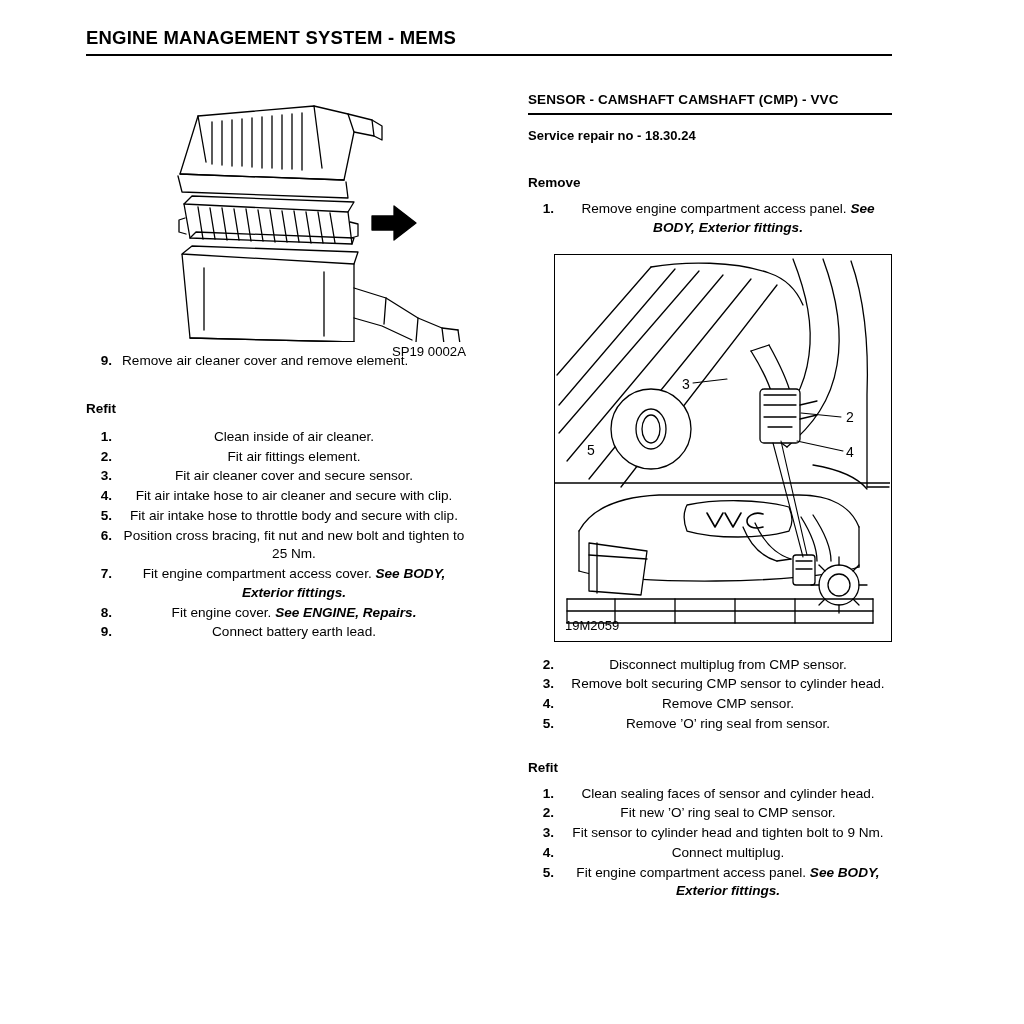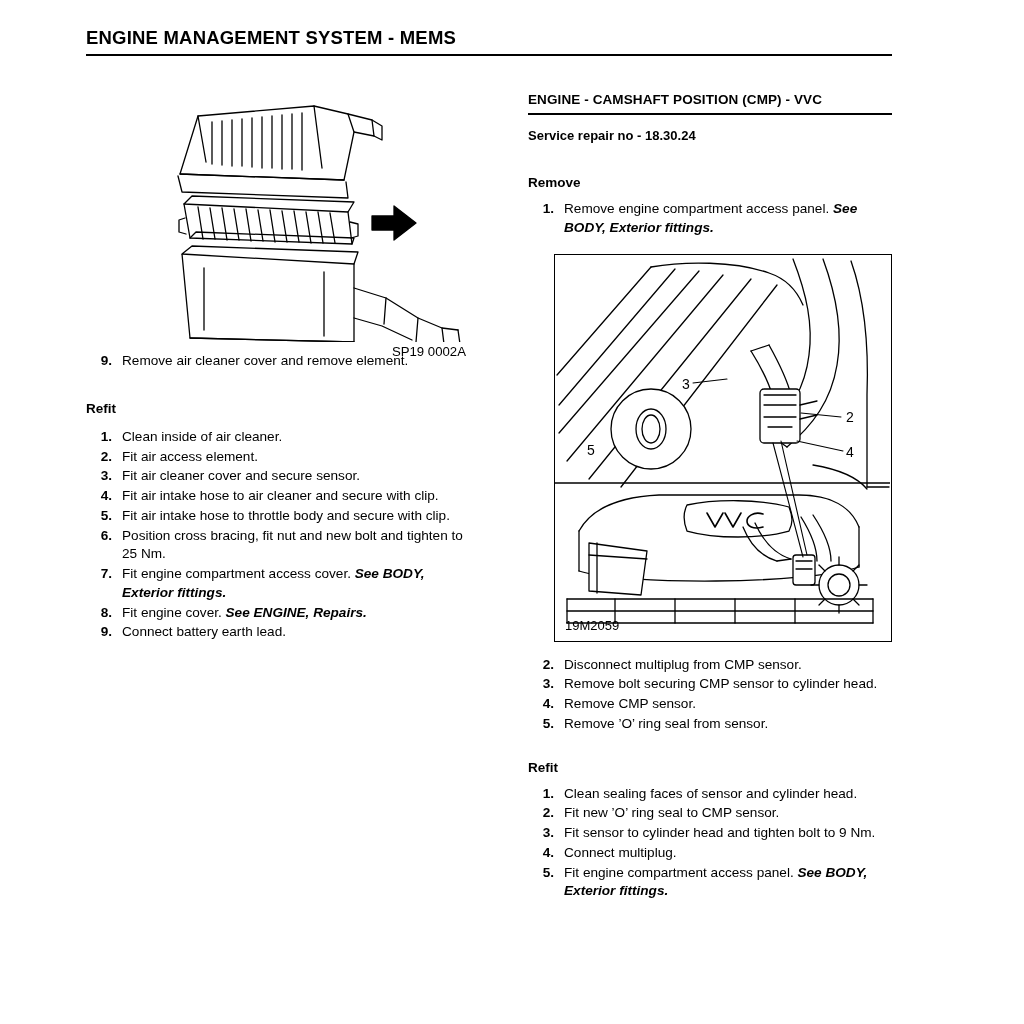--- a/index.html
+++ b/index.html
@@ -96,20 +96,21 @@
   ol.steps li .num {
     position: absolute;
     left: 0;
     width: 26px;
     text-align: right;
     font-weight: bold;
     font-size: 13.6px;
   }
   ol.steps li .txt {
     display: block;
+    text-align: center;
   }
   .bi {
     font-weight: bold;
     font-style: italic;
   }
   
   .left-step {
     position: relative;
     padding-left: 36px;
     font-size: 13.6px;
@@ -228,21 +229,21 @@
 
     <div class="sub-head refit-left">Refit</div>
 
     <ol class="steps">
       <li>
           <span class="num">1.</span>
           <span class="txt">Clean inside of air cleaner.</span>
         </li>
       <li>
           <span class="num">2.</span>
-          <span class="txt">Fit air access element.</span>
+          <span class="txt">Fit air fittings element.</span>
         </li>
       <li>
           <span class="num">3.</span>
           <span class="txt">Fit air cleaner cover and secure sensor.</span>
         </li>
       <li>
           <span class="num">4.</span>
           <span class="txt">Fit air intake hose to air cleaner and secure with clip.</span>
         </li>
       <li>
@@ -263,21 +264,21 @@
         </li>
       <li>
           <span class="num">9.</span>
           <span class="txt">Connect battery earth lead.</span>
         </li>
     </ol>
   </div>
 
   <div class="col-right">
 
-    <div class="section-head">ENGINE - CAMSHAFT POSITION (CMP) - VVC</div>
+    <div class="section-head">SENSOR - CAMSHAFT CAMSHAFT (CMP) - VVC</div>
     <div class="section-rule"></div>
 
     <div class="service-no">Service repair no - 18.30.24</div>
 
     <div class="sub-head">Remove</div>
 
     <ol class="steps">
       <li>
         <span class="num">1.</span>
         <span class="txt">

